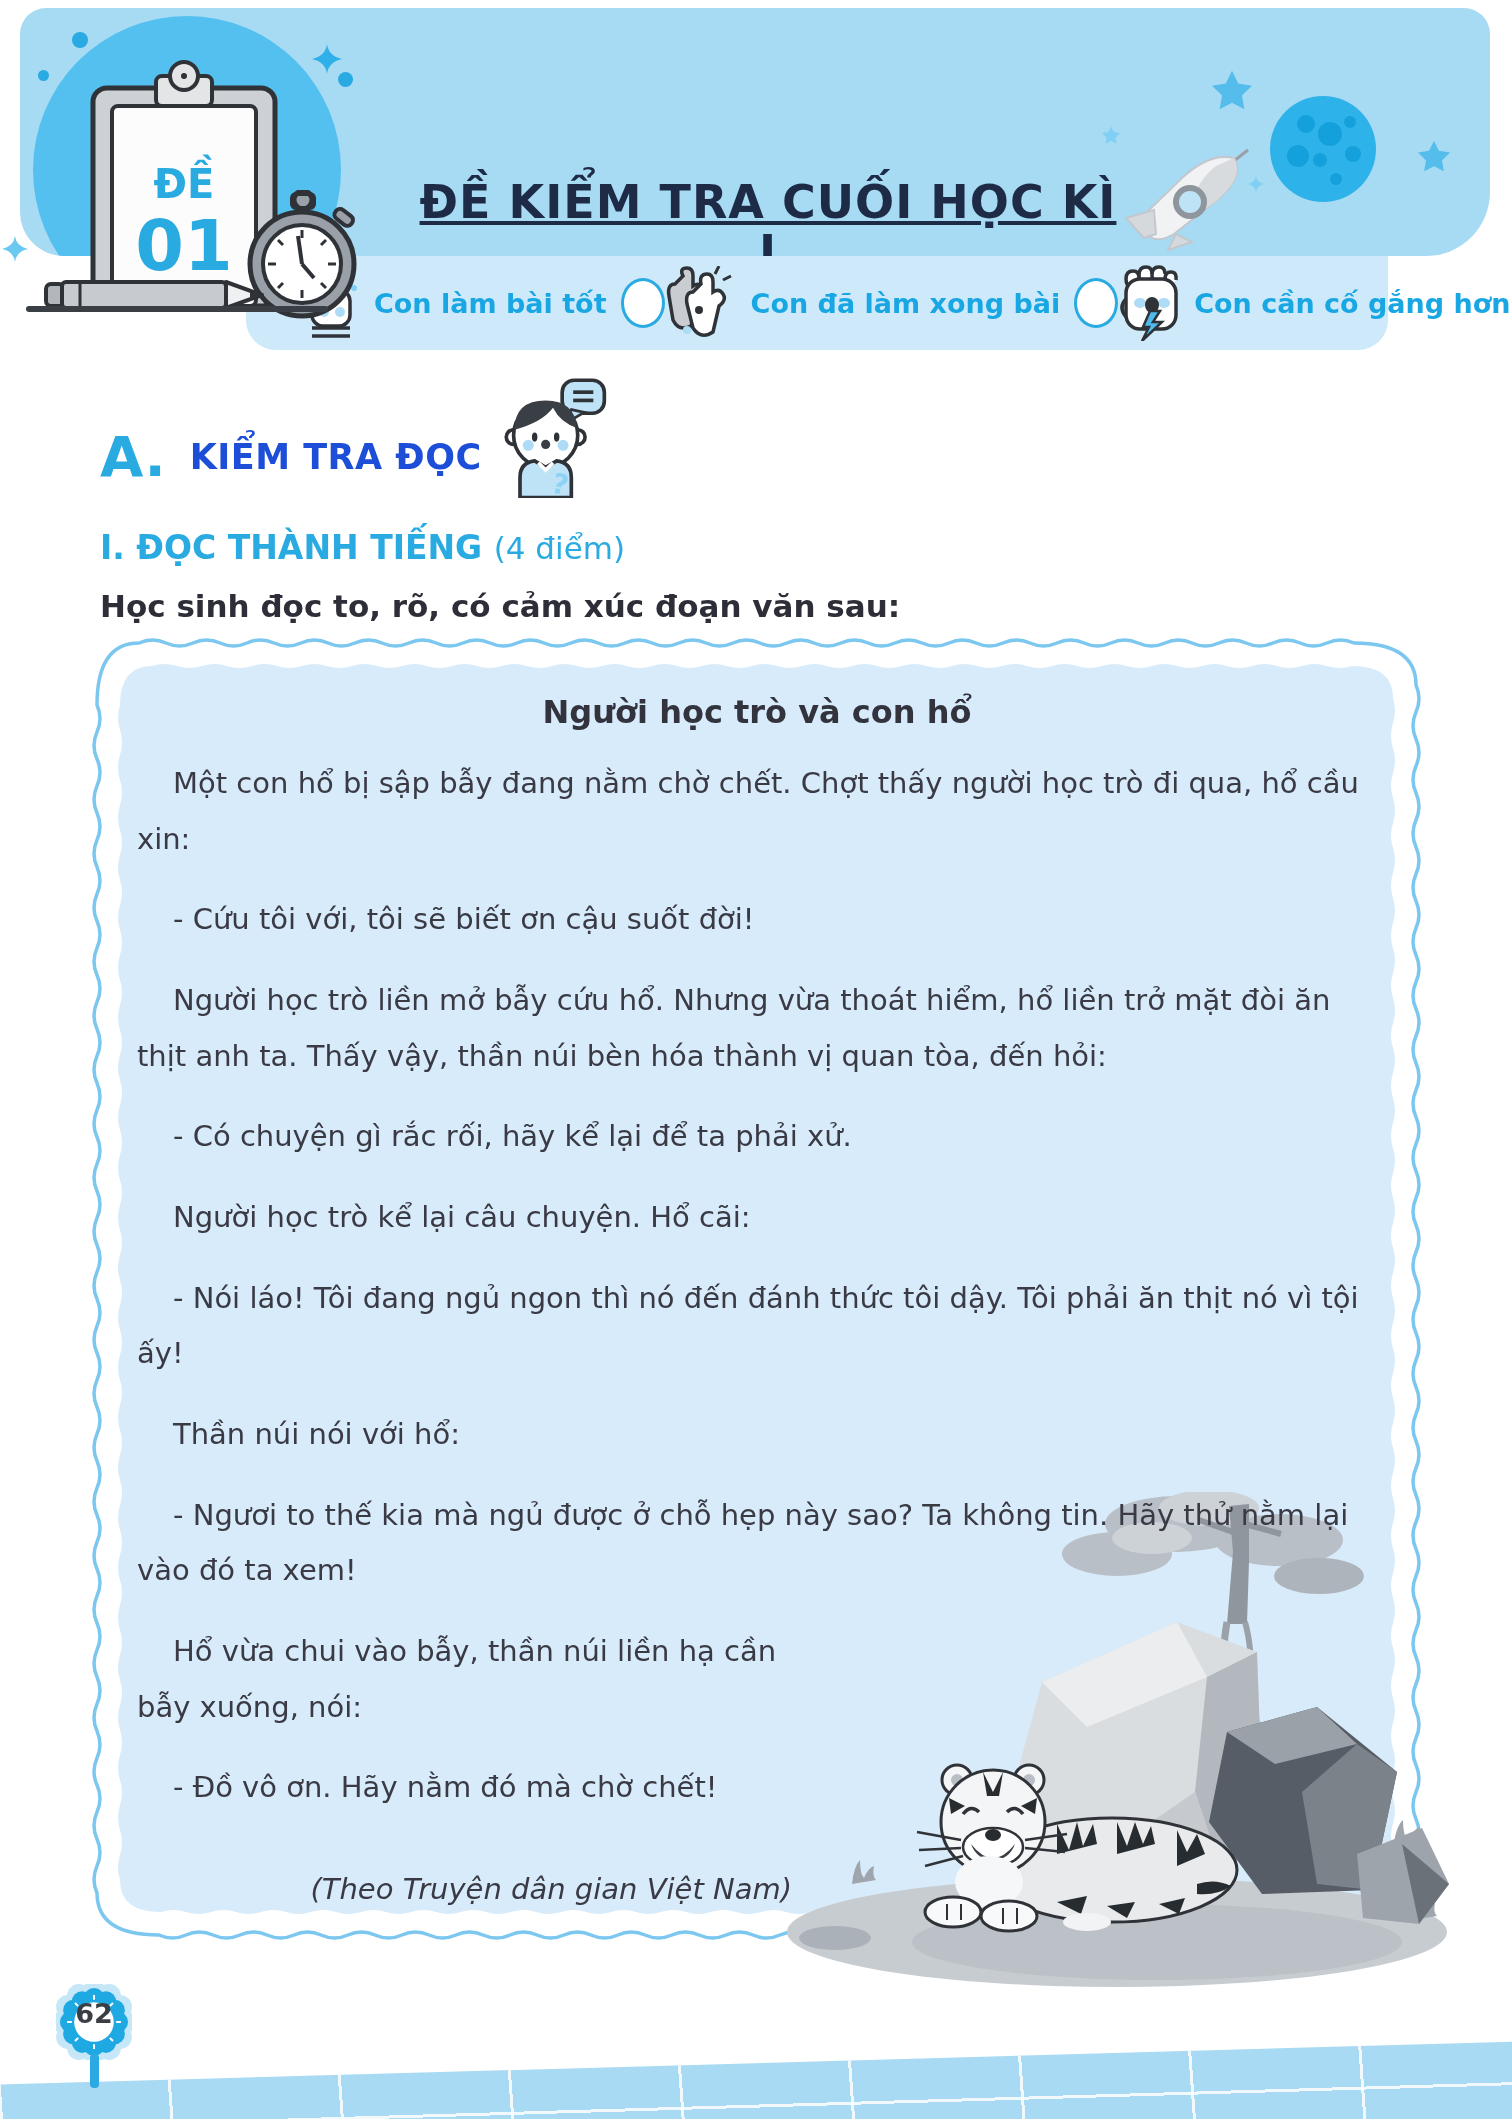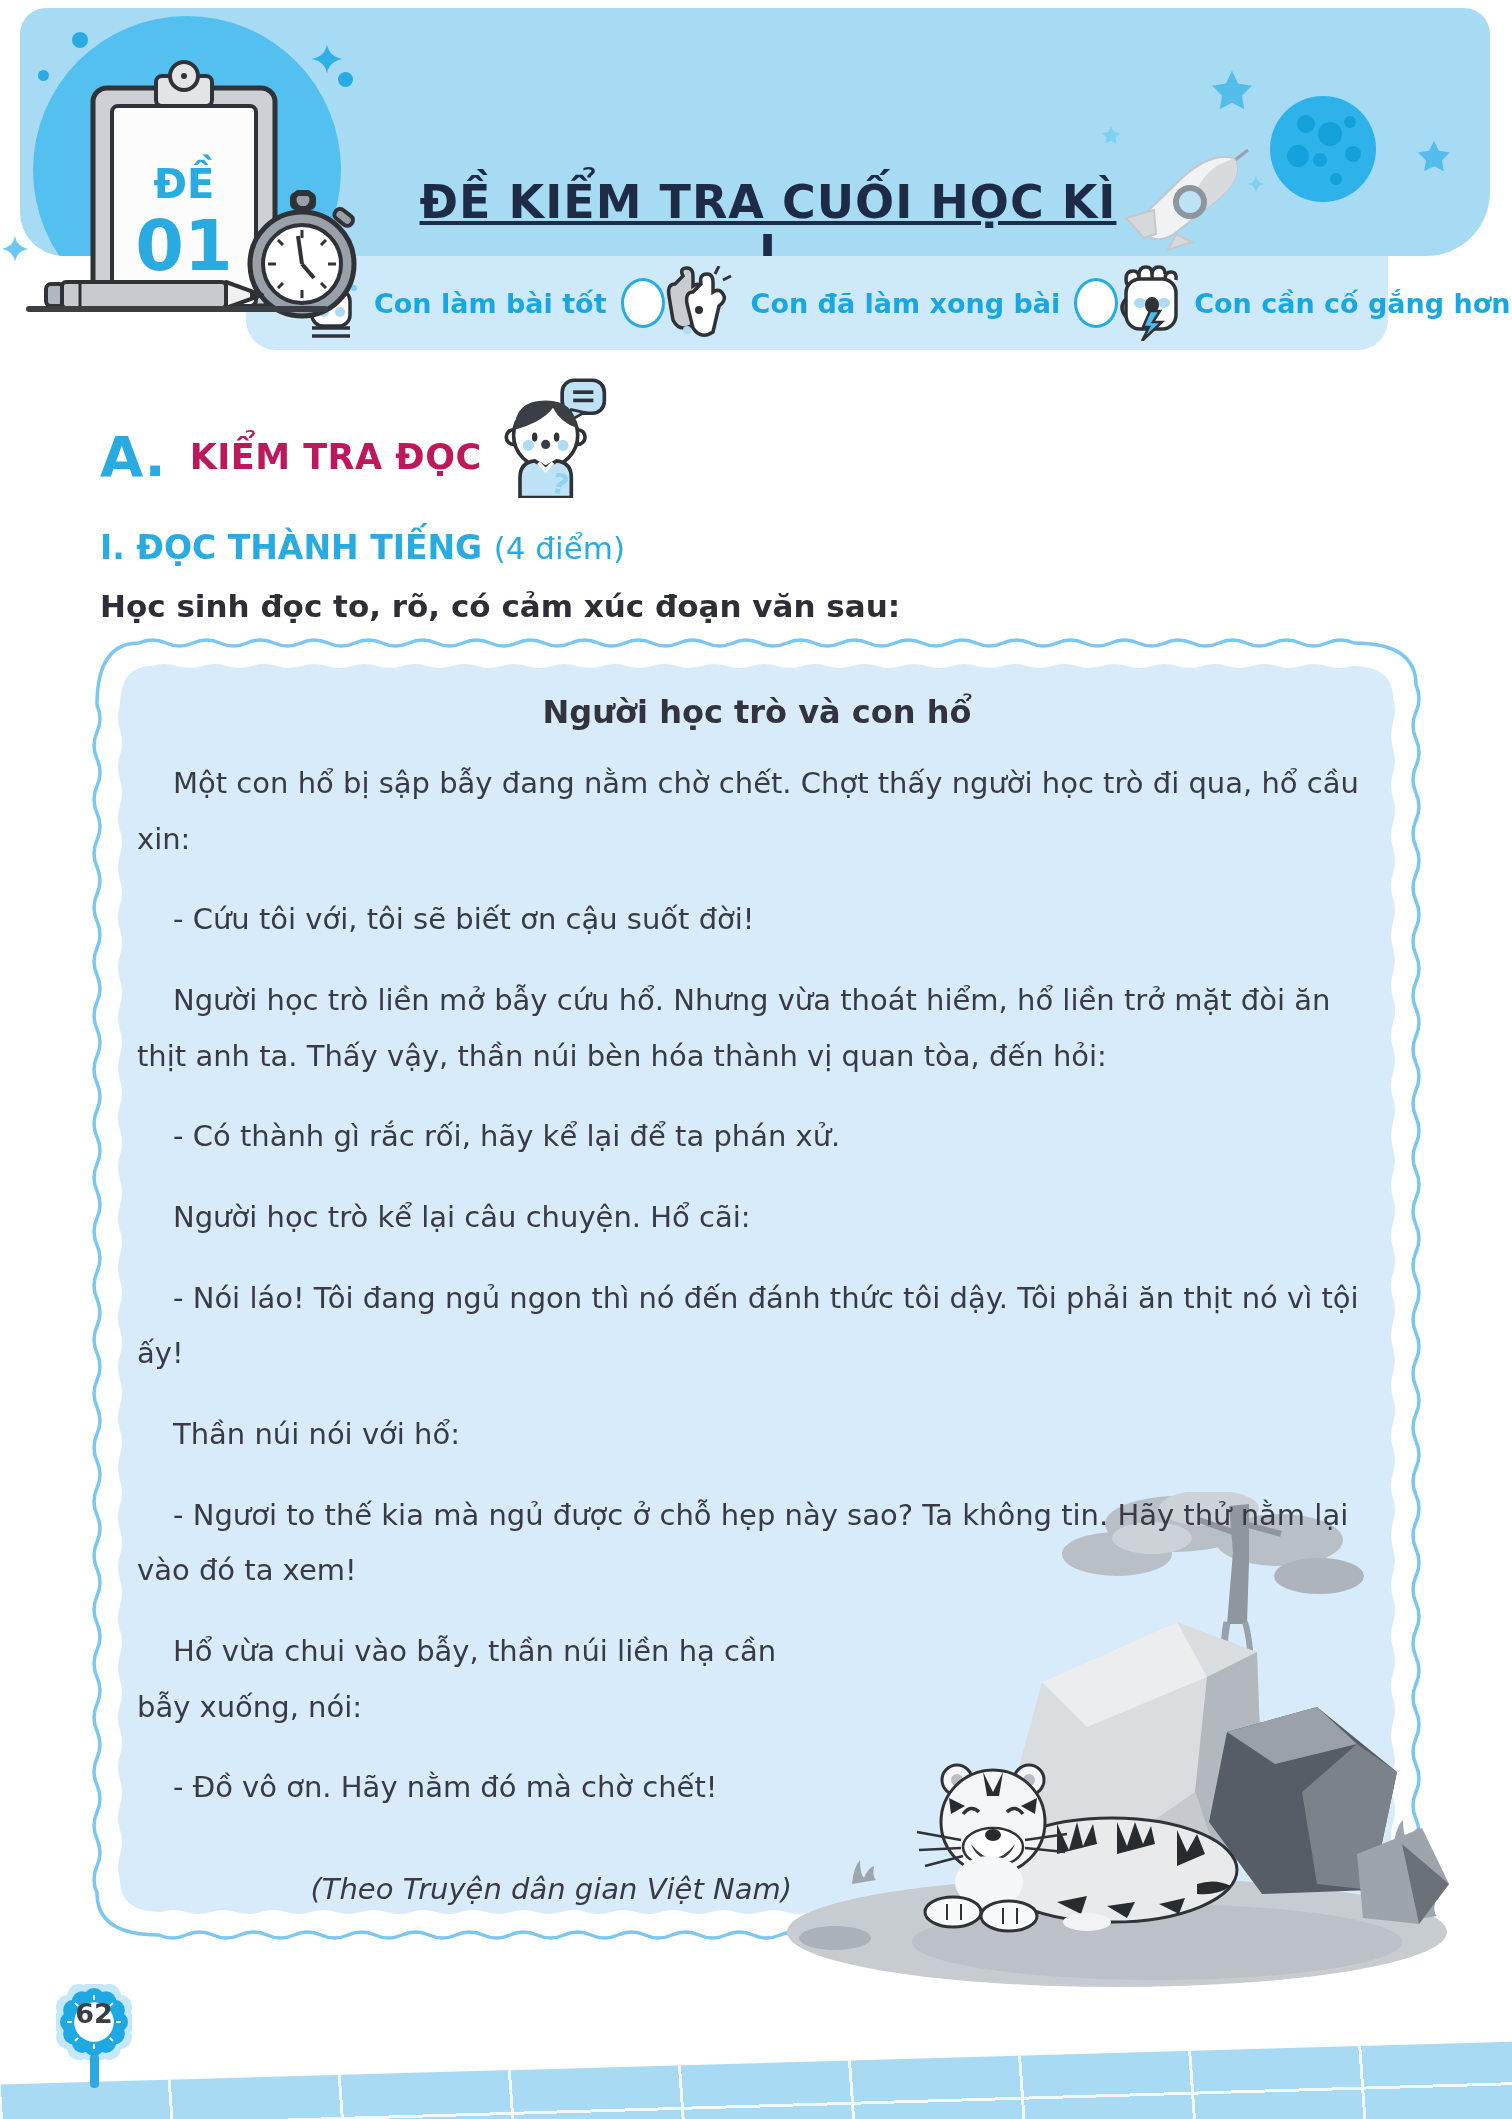--- a/index.html
+++ b/index.html
@@ -24,21 +24,21 @@
   .status-label{font-size:27px;font-weight:bold;color:#19A7E4;white-space:nowrap;}
   .status-checkbox{width:44px;height:50px;border:3.5px solid #29ABE2;border-radius:50%;background:#fff;display:inline-block;}
 
   
   .desk{position:absolute;left:0;top:0;z-index:3;}
   .table-line{position:absolute;left:26px;top:306px;width:302px;height:6px;background:#3A3F45;border-radius:3px;z-index:3;}
 
   
   .section-a{position:absolute;left:100px;top:432px;display:flex;align-items:flex-end;gap:24px;z-index:2;}
   .section-letter{font-size:56px;font-weight:bold;color:#29ABE2;line-height:0.9;}
-  .section-title{font-size:35px;font-weight:bold;color:#be185d;letter-spacing:0.5px;padding-bottom:5px;}
+  .section-title{font-size:35px;font-weight:bold;color:#1d4ed8;letter-spacing:0.5px;padding-bottom:5px;}
   .boy-icon{position:absolute;left:498px;top:378px;z-index:2;}
   .question-mark{position:absolute;left:552px;top:468px;font-size:28px;font-weight:bold;color:#8ED3F5;transform:rotate(14deg);z-index:2;}
   .subsection{position:absolute;left:100px;top:528px;font-size:33px;font-weight:bold;color:#29ABE2;z-index:2;}
   .subsection .points{font-weight:normal;font-size:31px;}
   .instruction{position:absolute;left:100px;top:588px;font-size:31px;font-weight:bold;color:#2E2E38;z-index:2;}
 
   
   .story-box{position:absolute;left:97px;top:643px;width:1319px;height:1292px;z-index:1;}
   .story-box svg.frame{position:absolute;left:0;top:0;overflow:visible;}
   .story-content{position:absolute;left:40px;top:34px;width:1240px;z-index:3;}
@@ -313,21 +313,21 @@
         <line x1="246" y1="416" x2="246" y2="432" stroke="#2F3338" stroke-width="2"></line>
         <line x1="260" y1="416" x2="260" y2="432" stroke="#2F3338" stroke-width="2"></line>
       </g>
     </svg>
 
     <div class="story-content">
       <h2 class="story-title">Người học trò và con hổ</h2>
       <p class="story-p">Một con hổ bị sập bẫy đang nằm chờ chết. Chợt thấy người học trò đi qua, hổ cầu xin:</p>
       <p class="story-p">- Cứu tôi với, tôi sẽ biết ơn cậu suốt đời!</p>
       <p class="story-p">Người học trò liền mở bẫy cứu hổ. Nhưng vừa thoát hiểm, hổ liền trở mặt đòi ăn thịt anh ta. Thấy vậy, thần núi bèn hóa thành vị quan tòa, đến hỏi:</p>
-      <p class="story-p">- Có thành gì rắc rối, hãy kể lại để ta phán xử.</p>
+      <p class="story-p">- Có chuyện gì rắc rối, hãy kể lại để ta phải xử.</p>
       <p class="story-p">Người học trò kể lại câu chuyện. Hổ cãi:</p>
       <p class="story-p">- Nói láo! Tôi đang ngủ ngon thì nó đến đánh thức tôi dậy. Tôi phải ăn thịt nó vì tội ấy!</p>
       <p class="story-p">Thần núi nói với hổ:</p>
       <p class="story-p">- Ngươi to thế kia mà ngủ được ở chỗ hẹp này sao? Ta không tin. Hãy thử nằm lại vào đó ta xem!</p>
       <p class="story-p narrow">Hổ vừa chui vào bẫy, thần núi liền hạ cần bẫy xuống, nói:</p>
       <p class="story-p narrow">- Đồ vô ơn. Hãy nằm đó mà chờ chết!</p>
       <p class="story-p attribution">(Theo Truyện dân gian Việt Nam)</p>
     </div>
   </div>
 

